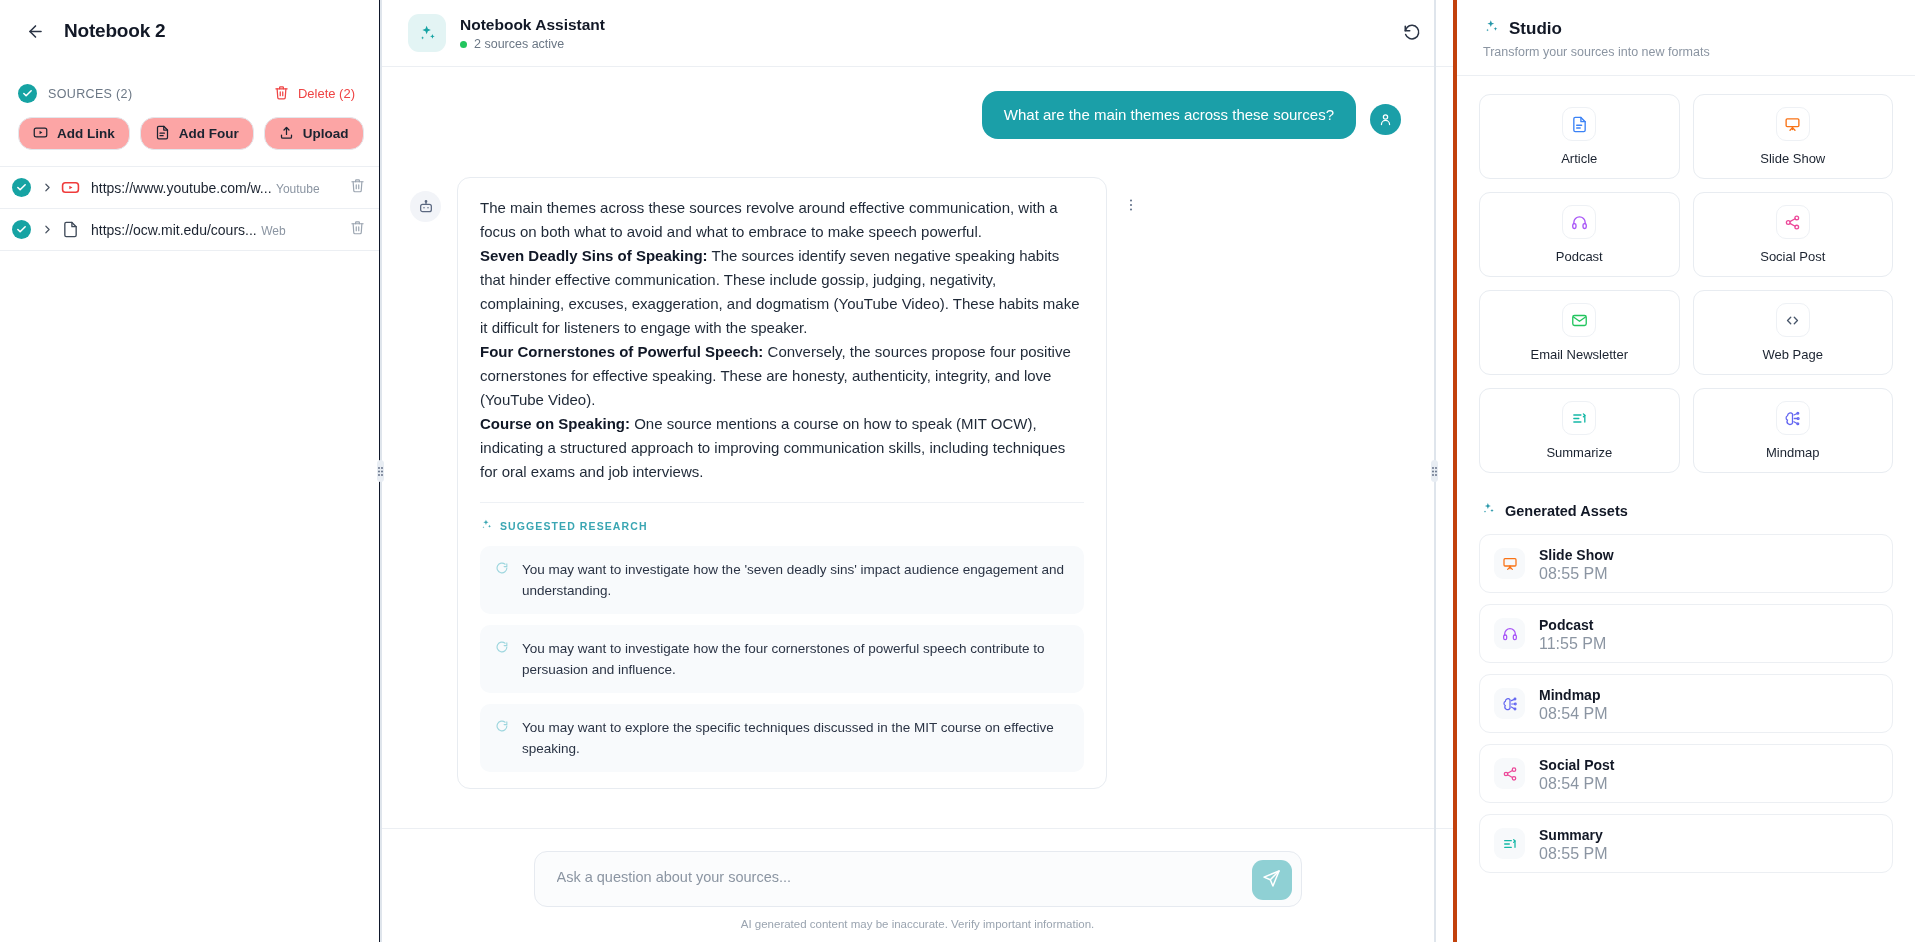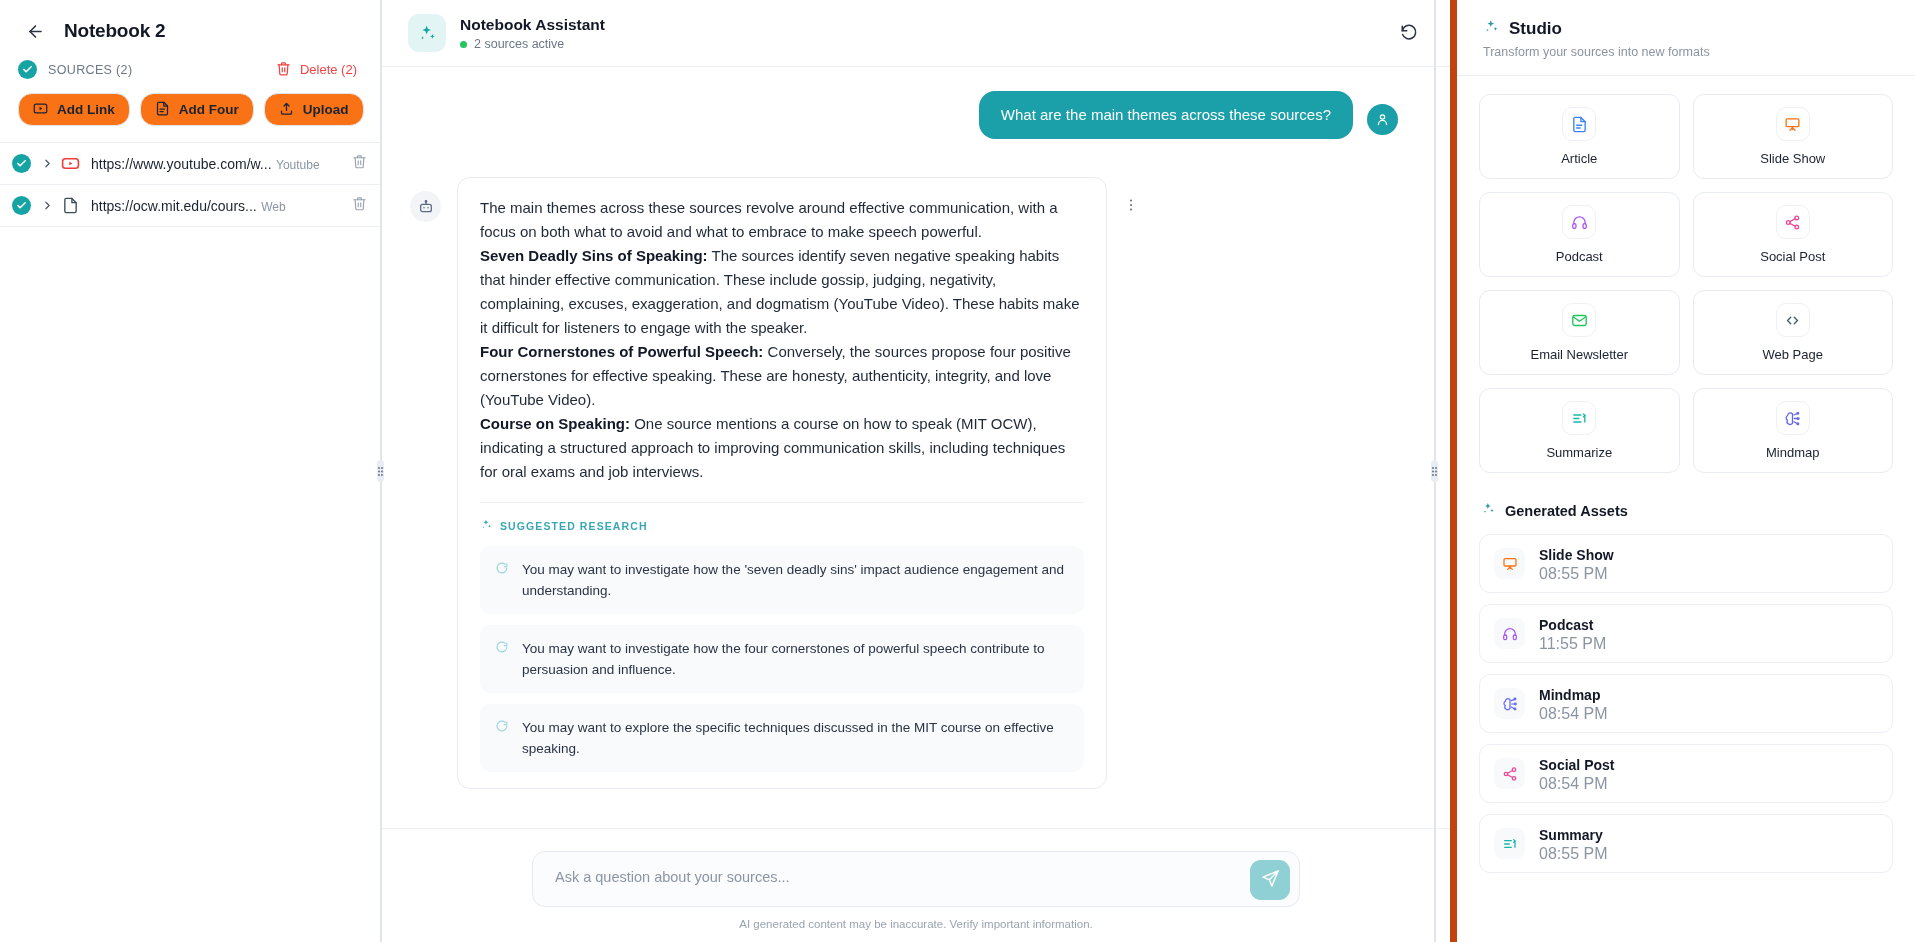--- a/index.html
+++ b/index.html
@@ -9,37 +9,38 @@
     background: #ffffff;
     color: #1f2937;
     overflow: hidden;
   }
   .app { display: flex; width: 1915px; height: 942px; position: relative; }
 
   
   .sidebar {
     width: 382px; height: 942px;
     background: #ffffff;
-    border-right: 1px solid #0f172a;
+    border-right: 3px solid #0f172a;
     display: flex; flex-direction: column;
     flex: none;
   }
   .sb-header {
     display: flex; align-items: center; gap: 18px;
     padding: 20px 24px 14px 24px;
   }
   .back-btn {
     width: 22px; height: 22px; display: flex; align-items: center; justify-content: center;
     color: #2b3445; cursor: pointer;
   }
   .nb-title { font-size: 19px; font-weight: 700; color: #121826; letter-spacing: -0.2px; }
 
   .sb-sources-row {
     display: flex; align-items: center; justify-content: space-between;
     padding: 4px 24px 10px 18px;
+    margin-top: 24px;
   }
   .sources-left { display: flex; align-items: center; gap: 11px; }
   .check-circle {
     width: 19px; height: 19px; border-radius: 50%;
     background: #16a3a3; display: flex; align-items: center; justify-content: center;
     flex: none;
   }
   .check-circle svg { display:block; }
   .sources-label { font-size: 12.5px; color: #6b7785; letter-spacing: 0.35px; }
   .delete-btn {
@@ -47,21 +48,21 @@
     color: #ef4444; font-size: 13px; cursor: pointer; font-weight: 400;
   }
 
   .sb-actions {
     display: flex; gap: 10px; padding: 4px 22px 16px 18px;
   }
   .act-btn {
     display: flex; align-items: center; justify-content: center; gap: 9px;
     height: 33px; padding: 0 14px;
     border: 1px solid #e3e7ec; border-radius: 14px;
-    background: #f97316; font-size: 13.5px; font-weight: 600; color: #1b2330;
+    background: #fca5a5; font-size: 13.5px; font-weight: 600; color: #1b2330;
     cursor: pointer; white-space: nowrap;
   }
   .act-btn svg { flex: none; }
 
   .src-list { border-top: 1px solid #eceff3; }
   .src-item {
     display: flex; align-items: center; gap: 0;
     padding: 11px 14px 11px 6px;
     border-bottom: 1px solid #eceff3;
     cursor: pointer;
@@ -88,21 +89,21 @@
     position: relative;
     width: 13px; height: 22px; border-radius: 7px;
     background: #e8edf3; display: flex; align-items: center; justify-content: center;
     color: #5b6880;
   }
 
   
   .chat {
     flex: 1 1 auto; display: flex; flex-direction: column;
     height: 942px; background: #ffffff; min-width: 0;
-    border-right: 7px solid #c2410c;
+    border-right: 4px solid #c2410c;
   }
   .chat-header {
     display: flex; align-items: center; justify-content: space-between;
     padding: 14px 26px; border-bottom: 1px solid #eceff3; flex: none;
   }
   .assistant { display: flex; align-items: center; gap: 14px; }
   .assistant-avatar {
     width: 38px; height: 38px; border-radius: 11px; background: #e3f4f4;
     display: flex; align-items: center; justify-content: center; color: #16a3a3; flex: none;
   }

